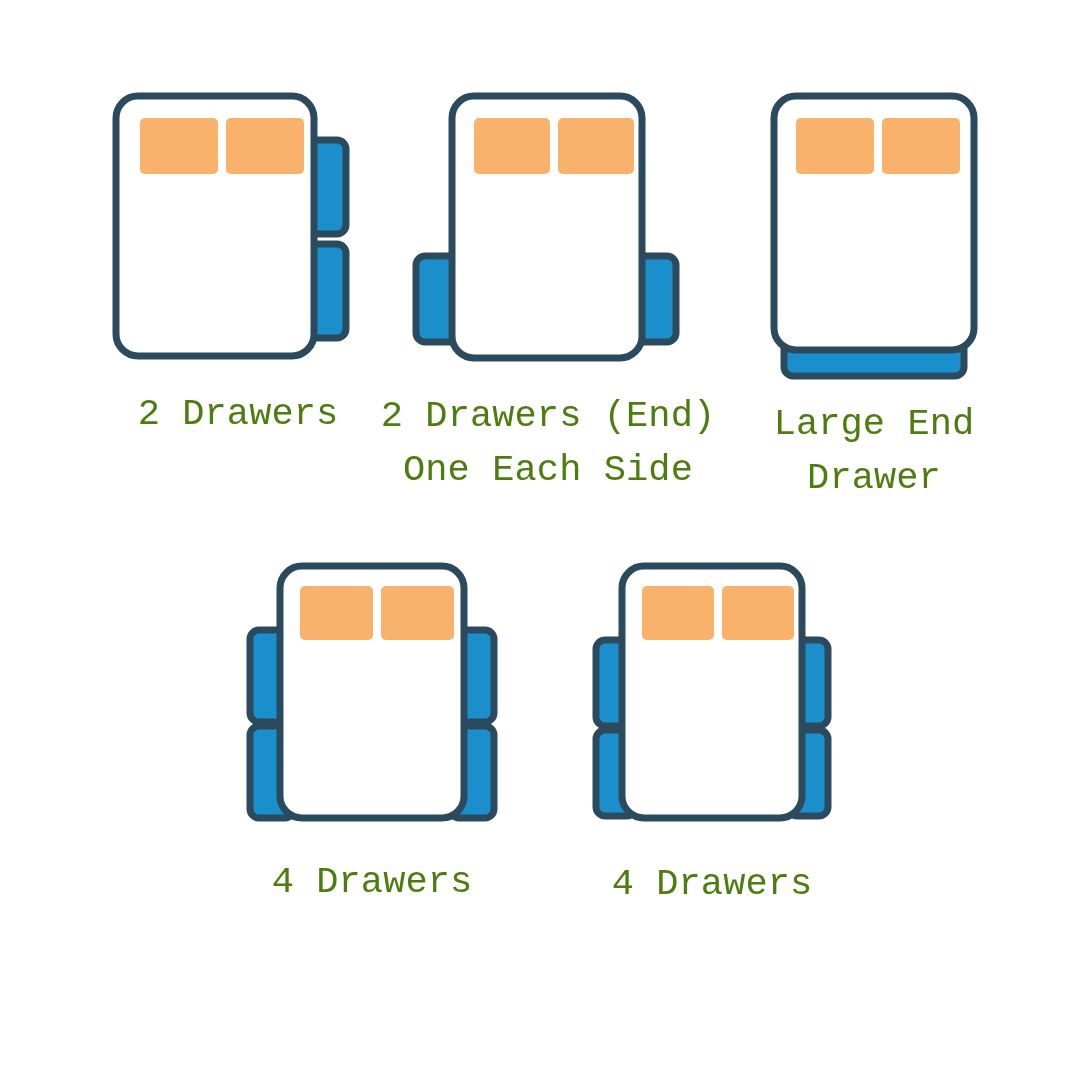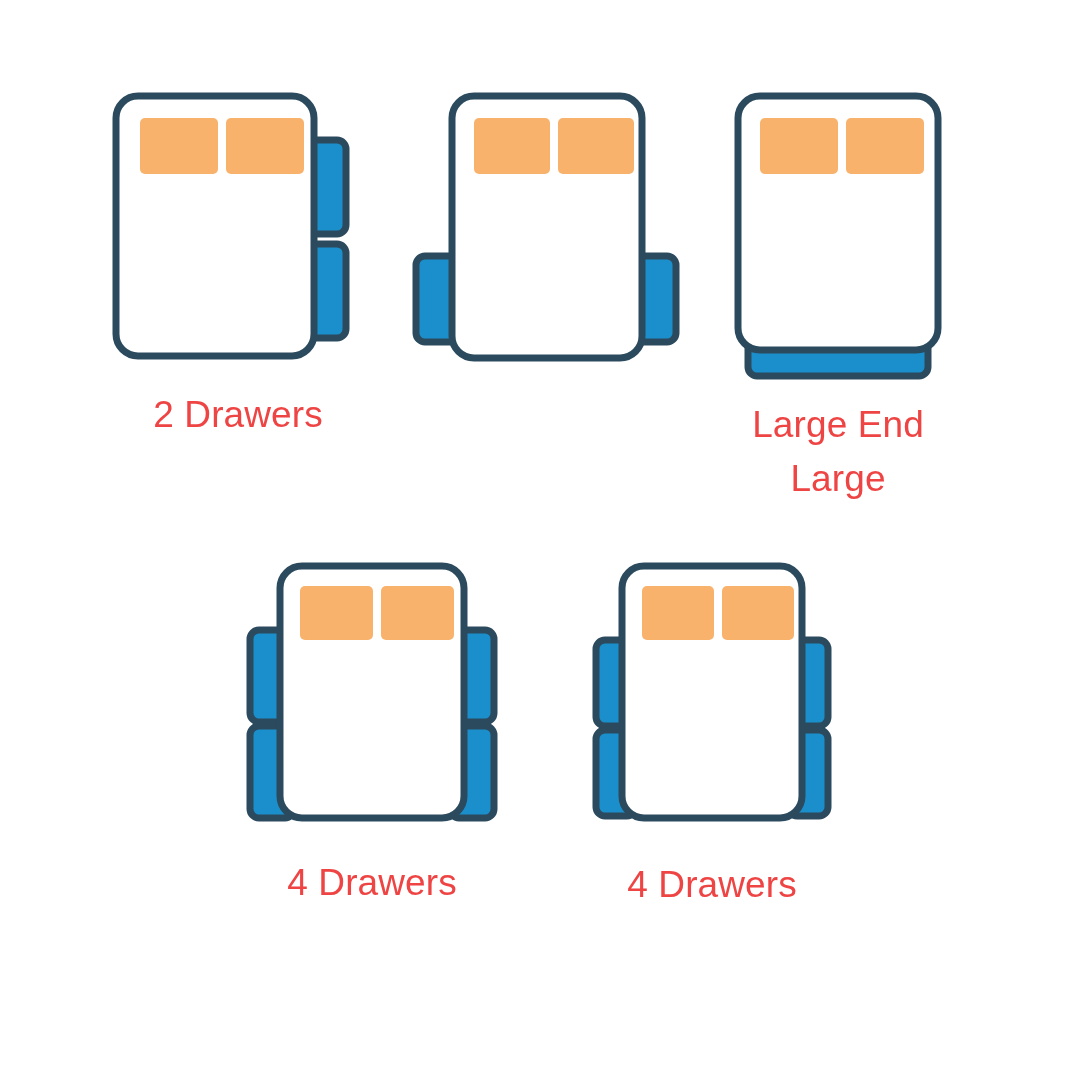--- a/index.html
+++ b/index.html
@@ -24,24 +24,24 @@
   }
   .option-figure {
     position: relative;
     width: 100%;
   }
   .option-label {
     position: absolute;
     left: 50%;
     transform: translateX(-50%);
     text-align: center;
-    font-family: Liberation Sans, sans-serif;
+    font-family: Liberation Mono, monospace;
     font-size: 37px;
     line-height: 1.45;
-    color: #ef4444;
+    color: #4d7c0f;
     letter-spacing: 0.1px;
     white-space: nowrap;
     font-weight: 400;
   }
   svg.bed-svg {
     display: block;
     overflow: visible;
   }
 </style>
 </head>
@@ -73,37 +73,41 @@
 
         <rect x="8" y="168" width="44" height="86" rx="9" ry="9" fill="#1B8FCB" stroke="#2C4A5E" stroke-width="7"></rect>
         <rect x="224" y="168" width="44" height="86" rx="9" ry="9" fill="#1B8FCB" stroke="#2C4A5E" stroke-width="7"></rect>
 
         <rect x="44" y="8" width="190" height="262" rx="22" ry="22" fill="#ffffff" stroke="#2C4A5E" stroke-width="7"></rect>
 
         <rect x="66" y="30" width="76" height="56" rx="5" ry="5" fill="#F9B26B"></rect>
         <rect x="150" y="30" width="76" height="56" rx="5" ry="5" fill="#F9B26B"></rect>
       </svg>
     </div>
+    <div class="option-label" style="top:302px;">
+      <div>2 Drawers (End)</div>
+      <div>One Each Side</div>
+    </div>
   </div>
 
-  <div class="option" style="left:728px; top:88px; width:220px;">
+  <div class="option" style="left:764px; top:88px; width:220px;">
     <div class="option-figure">
       <svg class="bed-svg" width="220" height="295" viewBox="0 0 220 295">
 
         <rect x="20" y="246" width="180" height="42" rx="9" ry="9" fill="#1B8FCB" stroke="#2C4A5E" stroke-width="7"></rect>
 
         <rect x="10" y="8" width="200" height="254" rx="22" ry="22" fill="#ffffff" stroke="#2C4A5E" stroke-width="7"></rect>
 
         <rect x="32" y="30" width="78" height="56" rx="5" ry="5" fill="#F9B26B"></rect>
         <rect x="118" y="30" width="78" height="56" rx="5" ry="5" fill="#F9B26B"></rect>
       </svg>
     </div>
     <div class="option-label" style="top:310px;">
       <div>Large End</div>
-      <div>Large</div>
+      <div>Drawer</div>
     </div>
   </div>
 
   <div class="option" style="left:242px; top:558px; width:260px;">
     <div class="option-figure">
       <svg class="bed-svg" width="260" height="268" viewBox="0 0 260 268">
 
         <rect x="8" y="72" width="44" height="92" rx="9" ry="9" fill="#1B8FCB" stroke="#2C4A5E" stroke-width="7"></rect>
         <rect x="8" y="168" width="44" height="92" rx="9" ry="9" fill="#1B8FCB" stroke="#2C4A5E" stroke-width="7"></rect>
 

